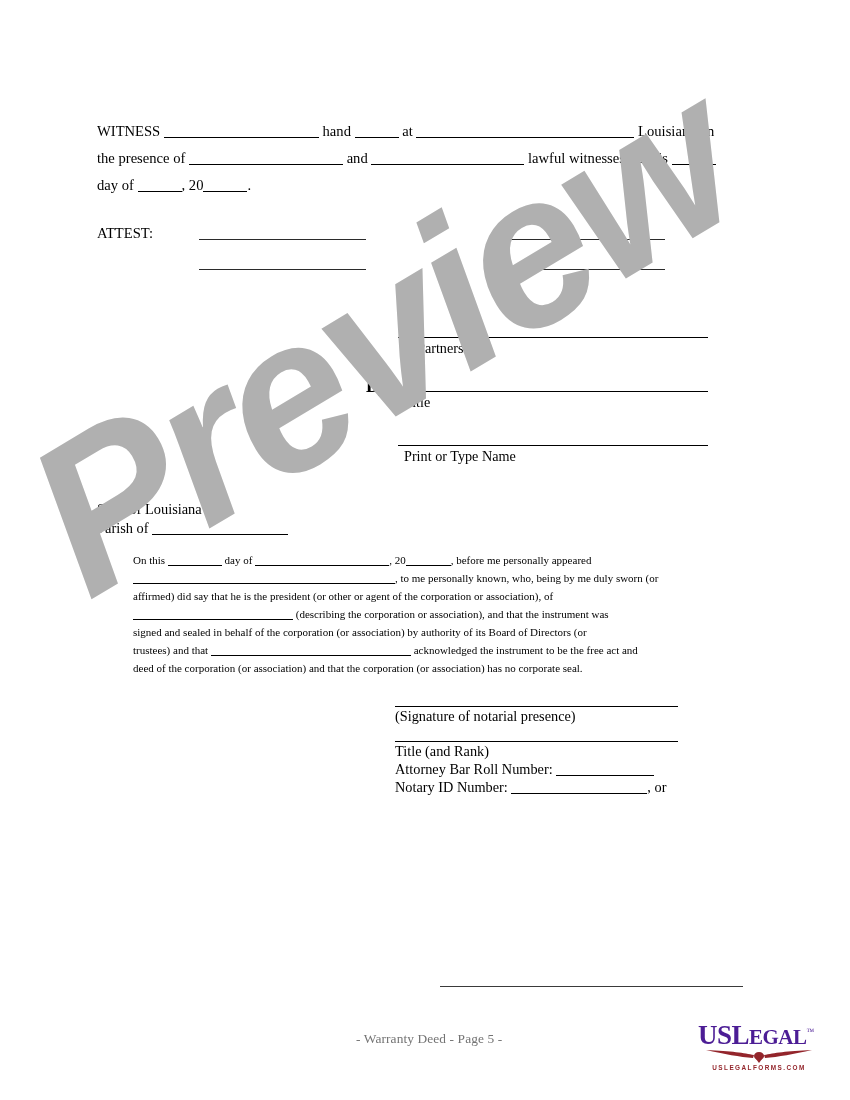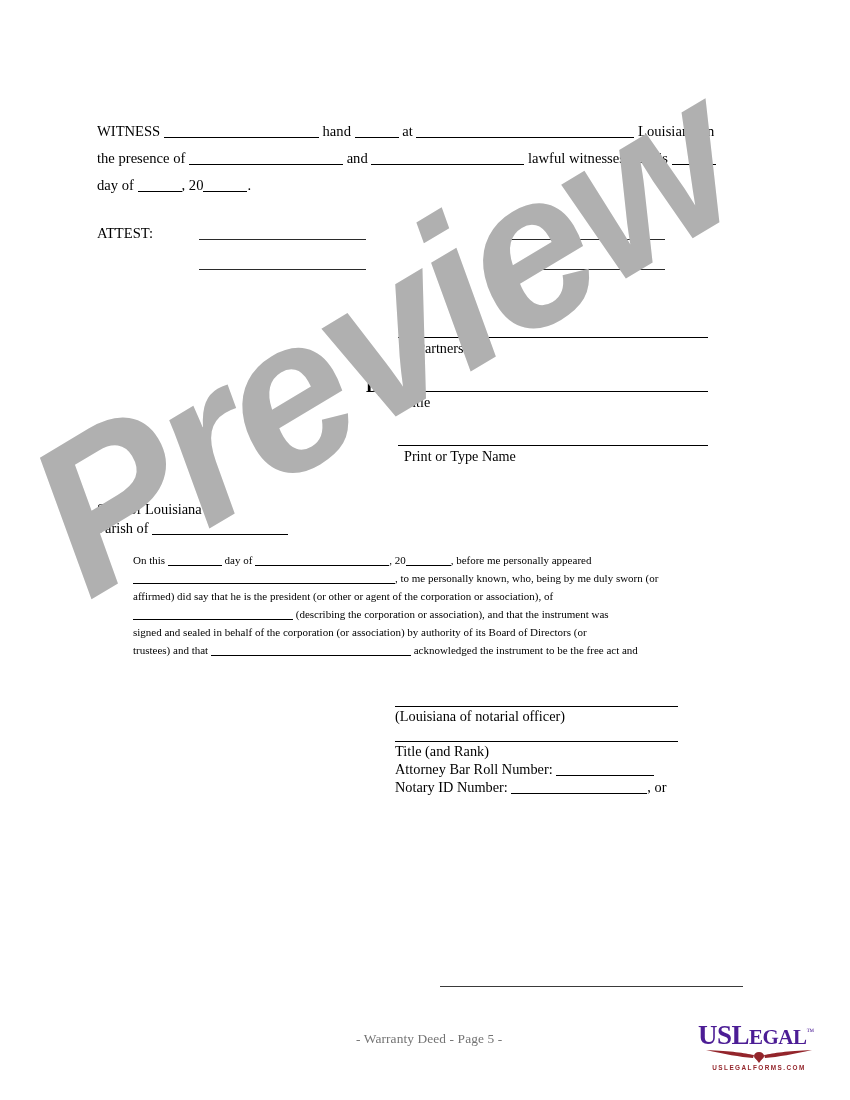--- a/index.html
+++ b/index.html
@@ -275,25 +275,26 @@
       <br>
       <span class="fill" style="width:160px"></span>
       <span>(describing the corporation or association), and that the instrument was</span>
       <br>
       <span>signed and sealed in behalf of the corporation (or association) by authority of its Board of Directors (or</span>
       <br>
       <span>trustees) and that</span>
       <span class="fill" style="width:200px"></span>
       <span>acknowledged the instrument to be the free act and</span>
       <br>
+      <span>deed of the corporation (or association) and that the corporation (or association) has no corporate seal.</span>
     </div>
 
     <div class="blk" id="notary-sig">
       <div class="sig-rule"></div>
-      <span class="cap">(Louisiana of notarial officer)</span>
+      <span class="cap">(Signature of notarial presence)</span>
       <div class="gap"></div>
       <div class="sig-rule"></div>
       <span class="cap">Title (and Rank)</span>
       <span class="cap">
         <span>Attorney Bar Roll Number:</span>
         <span class="fill" style="width:98px"></span>
       </span>
       <span class="cap">
         <span>Notary ID Number:</span>
         <span class="fill" style="width:136px"></span><span>, or</span>

